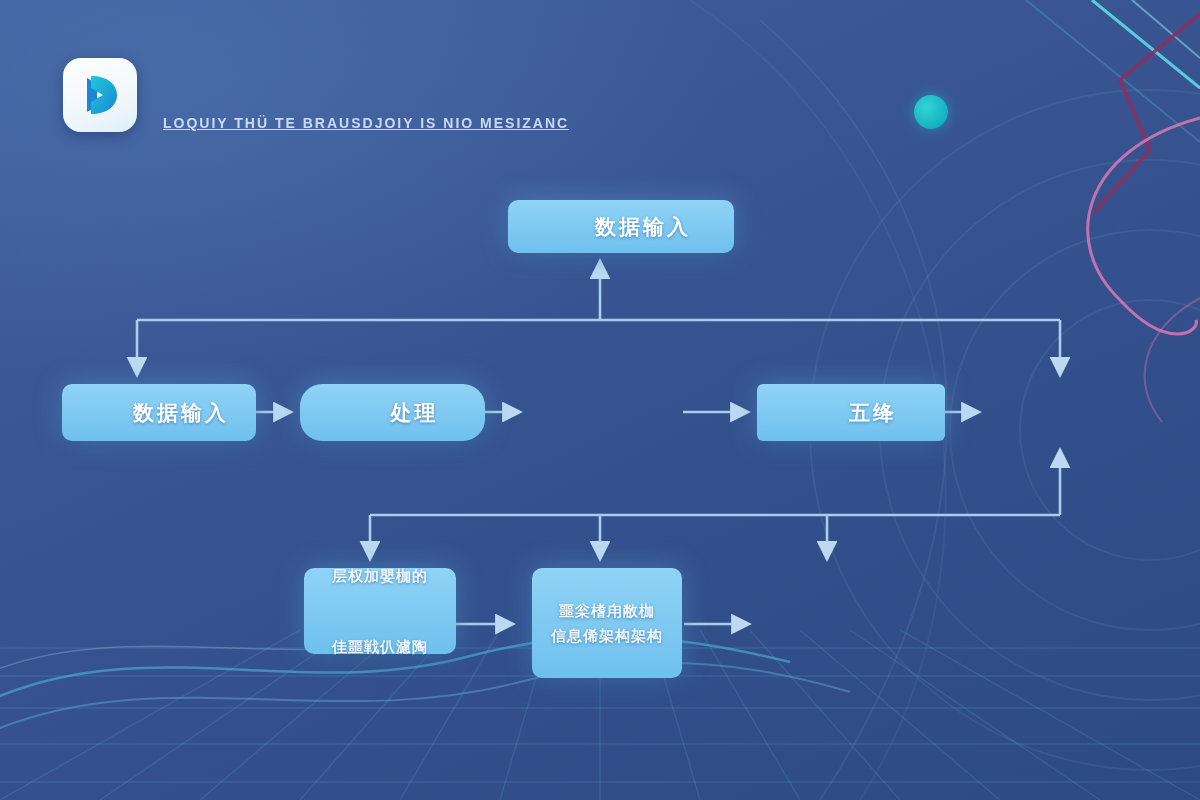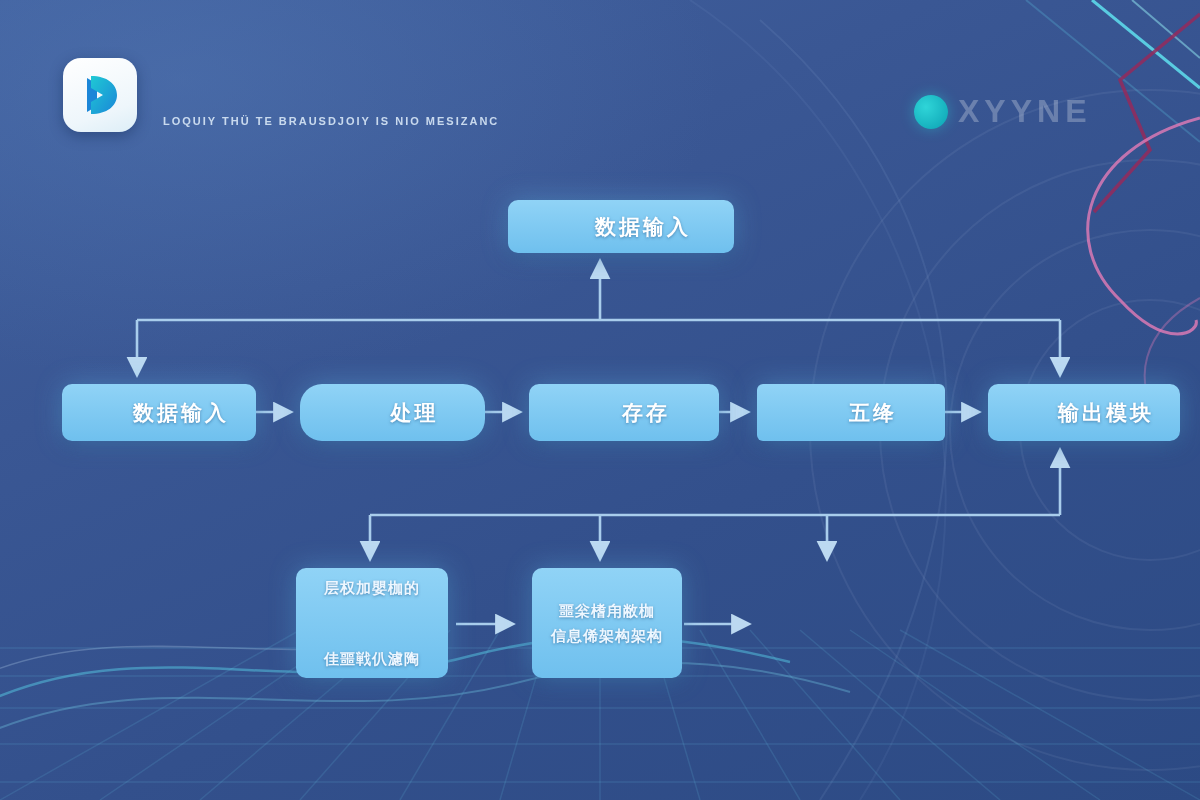--- a/index.html
+++ b/index.html
@@ -21,22 +21,22 @@
     position:absolute;left:63px;top:58px;width:74px;height:74px;border-radius:18px;
     background:linear-gradient(160deg,#ffffff 0%,#eef6fb 70%,#dceef7 100%);
     box-shadow:0 4px 14px rgba(10,30,70,.35);
     display:flex;align-items:center;justify-content:center;
   }
   .title{
     position:absolute;left:160px;top:62px;color:#ffffff;font-size:36px;font-weight:bold;
     letter-spacing:3px;text-shadow:0 2px 4px rgba(10,30,70,.4);
   }
   .subtitle{
-    position:absolute;left:163px;top:115px;color:rgba(225,238,252,.85);font-size:11px;
-    font-weight:bold;letter-spacing:2px;
+    position:absolute;left:163px;top:115px;color:rgba(225,238,252,.85);font-size:14px;
+    font-weight:bold;letter-spacing:2px;text-decoration:underline;
   }
   
   .wm-dot{
     position:absolute;left:914px;top:95px;width:34px;height:34px;border-radius:50%;
     background:radial-gradient(circle at 35% 35%, #2fd5d8, #14aebc 75%);
     box-shadow:0 0 14px rgba(40,200,210,.45);
   }
   .wm-text{
     position:absolute;left:958px;top:93px;color:rgba(255,255,255,.26);font-size:32px;
     font-weight:bold;letter-spacing:5px;
@@ -113,21 +113,20 @@
           <stop offset="1" stop-color="#1b86d8"></stop>
         </linearGradient>
       </defs>
       <path d="M 10 6 L 10 40 L 20 34 L 20 12 Z" fill="#1b86d8"></path>
       <path d="M 14 4 C 30 4 40 12 40 23 C 40 34 30 42 14 42 L 14 30 L 26 23 L 14 16 Z" fill="url(#lg1)"></path>
     </svg>
   </div>
   <div class="subtitle">LOQUIY THÜ TE BRAUSDJOIY IS NIO MESIZANC</div>
 
   <div class="wm-dot"></div>
-  <div class="wm-text">XYYNE</div>
 
   <svg class="layer" width="1200" height="800" viewBox="0 0 1200 800">
     <defs>
       <marker id="arr" markerWidth="9" markerHeight="9" refX="6.5" refY="4" orient="auto">
         <path d="M0,0 L8,4 L0,8 Z" fill="#bcd9f1"></path>
       </marker>
     </defs>
     <g stroke="#a9cdec" stroke-width="2.6" fill="none">
 
       <line x1="137" y1="320" x2="1060" y2="320"></line>
@@ -154,31 +153,25 @@
   <div class="node node-lg" style="left:508px;top:200px;width:182px;height:53px;">
     <span>数据输入</span>
   </div>
 
   <div class="node node-lg" style="left:62px;top:384px;width:150px;height:57px;">
     <span>数据输入</span>
   </div>
   <div class="node node-lg" style="left:300px;top:384px;width:141px;height:57px;border-radius:22px;">
     <span>处理</span>
   </div>
-  <div class="node node-lg" style="left:529px;top:384px;width:146px;height:57px;">
-    <span>存存</span>
-  </div>
   <div class="node node-lg" style="left:757px;top:384px;width:144px;height:57px;border-radius:6px;">
     <span>五绛</span>
   </div>
-  <div class="node node-lg" style="left:988px;top:384px;width:148px;height:57px;">
-    <span>输出模块</span>
-  </div>
 
-  <div class="node node-sm" style="left:296px;top:568px;width:152px;height:110px;gap:45px;">
+  <div class="node node-sm" style="left:304px;top:568px;width:152px;height:86px;gap:45px;">
     <span>层权加嬰枷的</span>
     <span>佳噩戦仈濾陶</span>
   </div>
   <div class="node node-sm" style="left:524px;top:568px;width:150px;height:110px;margin-left:8px;">
     <span>噩枀榰甪敝枷</span>
     <span>信息俙架构架构</span>
   </div>
 
 </div>
 

